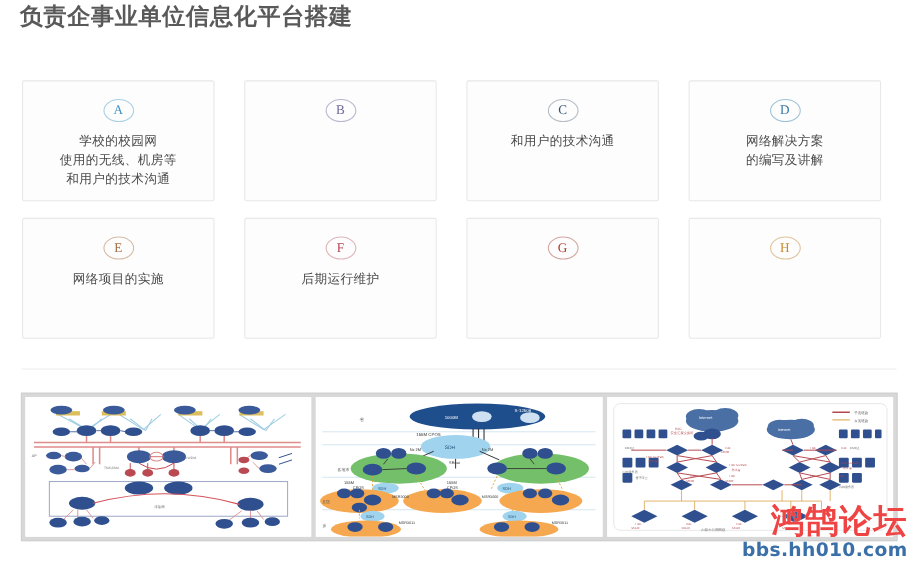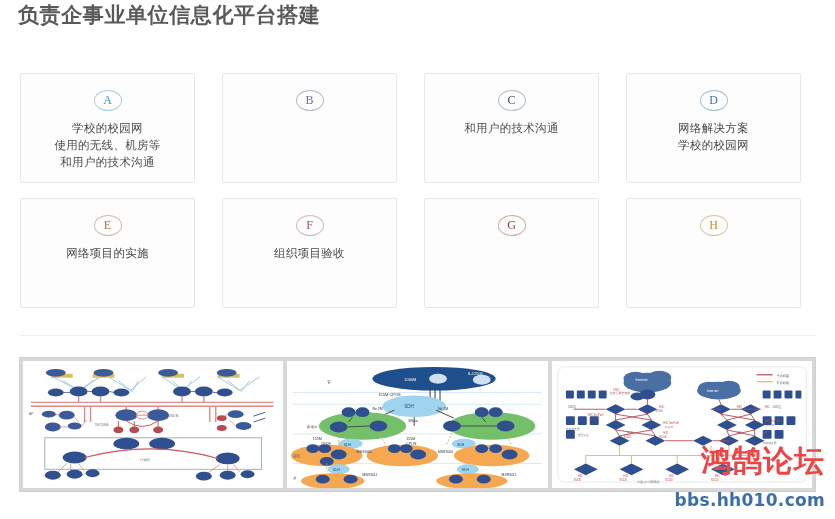--- a/index.html
+++ b/index.html
@@ -133,21 +133,21 @@
     color: #ef4444;
     letter-spacing: 1px;
     text-shadow: 0 0 1px rgba(255,255,255,0.7);
     font-family: "DejaVu Sans", sans-serif;
   }
   .wm-url {
     font-size: 17px;
     font-weight: 700;
     color: #3b6fa8;
     letter-spacing: 0.3px;
-    margin-top: 16px;
+    margin-top: 2px;
     font-family: "DejaVu Sans", sans-serif;
   }
 </style>
 </head>
 <body>
 
 <div class="slide-title">负责企事业单位信息化平台搭建</div>
 
 <div class="card-grid">
 
@@ -163,31 +163,31 @@
   </div>
 
   <div class="card">
     <div class="badge c-c">C</div>
     <div class="card-text">和用户的技术沟通</div>
   </div>
 
   <div class="card">
     <div class="badge c-d">D</div>
     <div class="card-text">网络解决方案
-学校的校园网</div>
+的编写及讲解</div>
   </div>
 
   <div class="card">
     <div class="badge c-e">E</div>
     <div class="card-text">网络项目的实施</div>
   </div>
 
   <div class="card">
     <div class="badge c-f">F</div>
-    <div class="card-text">组织项目验收</div>
+    <div class="card-text">后期运行维护</div>
   </div>
 
   <div class="card">
     <div class="badge c-g">G</div>
   </div>
 
   <div class="card">
     <div class="badge c-h">H</div>
   </div>
 

